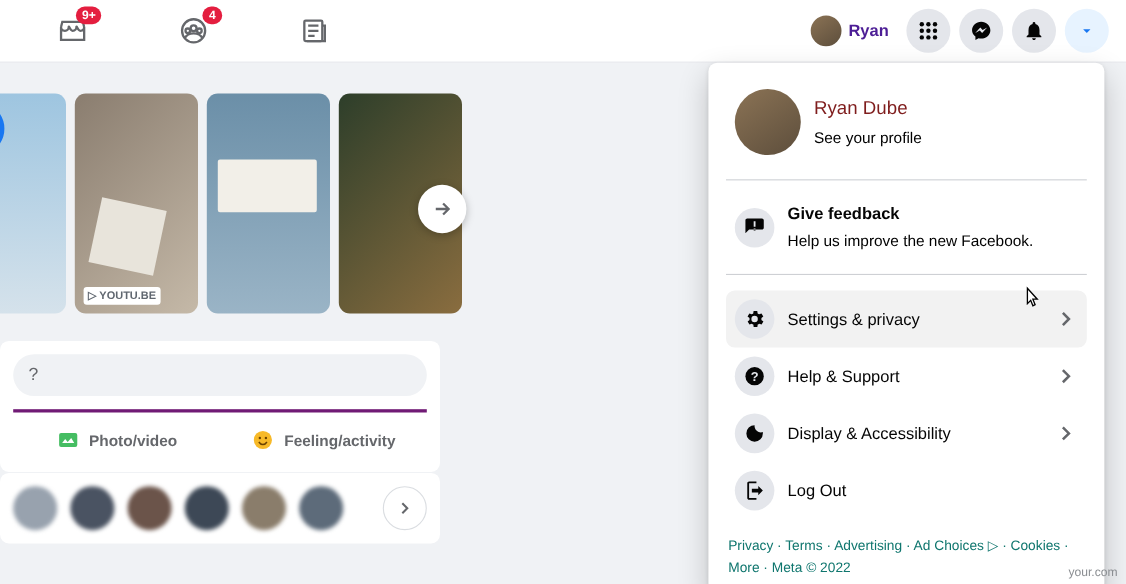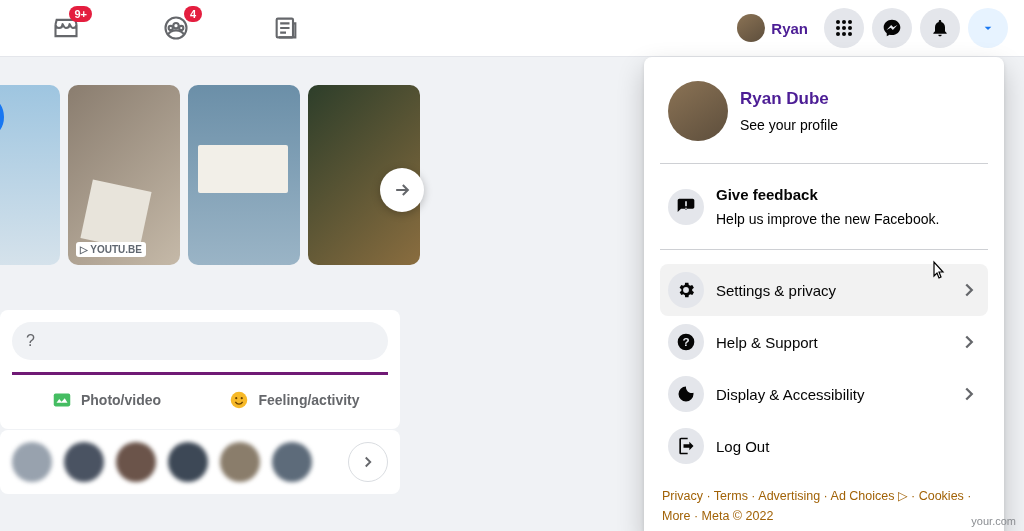--- a/index.html
+++ b/index.html
@@ -8,21 +8,21 @@
 .top-left{display:flex;gap:70px;padding-left:30px}
 .icon-btn{width:40px;height:40px;display:flex;align-items:center;justify-content:center;color:#65676b;position:relative;cursor:pointer}
 .badge{position:absolute;top:-2px;right:-6px;background:#e41e3f;color:#fff;font-size:11px;font-weight:700;padding:2px 5px;border-radius:10px;min-width:18px;text-align:center}
 .top-right{position:absolute;right:16px;display:flex;align-items:center;gap:8px}
 .profile-chip{display:flex;align-items:center;gap:6px;padding:4px 8px;border-radius:18px;cursor:pointer}
 .profile-chip .av{width:28px;height:28px;border-radius:50%;background:linear-gradient(145deg,#8b7355,#5d4e3c)}
 .profile-chip span{font-size:15px;font-weight:600;color:#4c1d95}
 .circ{width:40px;height:40px;border-radius:50%;background:#e4e6eb;display:flex;align-items:center;justify-content:center;cursor:pointer;color:#050505}
 .circ.active{background:#e7f3ff;color:#1877f2}
 .stories{position:absolute;top:85px;left:0;display:flex;gap:8px}
-.story{width:112px;height:180px;border-radius:10px;background:#dbe0e6;overflow:hidden;position:relative}
+.story{width:112px;height:200px;border-radius:10px;background:#dbe0e6;overflow:hidden;position:relative}
 .story.s0{background:linear-gradient(180deg,#9ec5e0,#d5e2eb);margin-left:-52px}
 .story.s0::before{content:"";position:absolute;top:8px;left:8px;width:40px;height:40px;border-radius:50%;background:#1877f2;border:4px solid #1877f2}
 .story.s1{background:linear-gradient(135deg,#8a7d6f,#c5b9a8)}
 .story.s2{background:linear-gradient(180deg,#6b8fa8,#9ab4c6)}
 .story.s3{background:linear-gradient(135deg,#2d3e2a,#8a6d3f)}
 .yt-tag{position:absolute;bottom:8px;left:8px;background:#fff;color:#606770;font-size:10px;font-weight:700;padding:2px 4px;border-radius:3px}
 .story.s1 .shape{position:absolute;top:100px;left:18px;width:60px;height:60px;background:#e8e4db;transform:rotate(12deg)}
 .story.s2 .box{position:absolute;top:60px;left:10px;width:90px;height:48px;background:#f2efe8;border-radius:2px}
 .stories-next{position:absolute;top:168px;left:380px;width:44px;height:44px;border-radius:50%;background:#fff;display:flex;align-items:center;justify-content:center;box-shadow:0 2px 8px rgba(0,0,0,.25);cursor:pointer;color:#65676b}
 .composer{position:absolute;top:310px;left:0;width:400px;background:#fff;border-radius:8px;padding:12px}
@@ -30,27 +30,27 @@
 .composer-actions{display:flex;margin-top:12px;border-top:3px solid #701a75;padding-top:8px}
 .composer-actions .act{flex:1;display:flex;align-items:center;gap:8px;justify-content:center;color:#65676b;font-weight:600;font-size:14px;padding:6px;cursor:pointer}
 .posts{position:absolute;top:430px;left:0;width:400px;background:#fff;border-radius:8px;padding:12px;display:flex;align-items:center;gap:12px}
 .blur-av{width:40px;height:40px;border-radius:50%;background:#98a2ae;filter:blur(2px)}
 .posts-next{margin-left:auto;width:40px;height:40px;border-radius:50%;border:1px solid #dadde1;display:flex;align-items:center;justify-content:center;cursor:pointer;color:#65676b}
 .menu{position:absolute;top:57px;right:20px;width:360px;background:#fff;border-radius:8px;box-shadow:0 12px 28px rgba(0,0,0,.2),0 2px 4px rgba(0,0,0,.1);padding:8px}
 .menu-section{padding:8px}
 .menu .row{display:flex;align-items:center;gap:12px;padding:8px;border-radius:8px;cursor:pointer;position:relative}
 .menu .row.highlight{background:#f2f2f2}
 .menu .avatar-lg{width:60px;height:60px;border-radius:50%;background:linear-gradient(145deg,#8b7355,#5d4e3c);flex-shrink:0}
-.menu .title{font-size:17px;font-weight:700;color:#4c1d95}
+.menu .title{font-size:17px;font-weight:400;color:#7f1d1d}
 .menu .sub{font-size:14px;color:#000000;margin-top:8px}
 .menu hr{border:none;border-top:1px solid #ced0d4;margin:6px 8px}
 .menu .icon-circ{width:36px;height:36px;border-radius:50%;background:#e4e6eb;display:flex;align-items:center;justify-content:center;flex-shrink:0;color:#050505}
 .menu .lbl{font-size:15px;font-weight:500;color:#050505}
 .menu .chev{margin-left:auto;color:#65676b}
-.menu .footer{padding:6px 10px 4px;font-size:12.5px;color:#a16207;line-height:1.6}
+.menu .footer{padding:6px 10px 4px;font-size:12.5px;color:#0f766e;line-height:1.6}
 .menu .footer span{cursor:pointer}
 .cursor{position:absolute;top:260px;right:76px;font-size:18px;color:#000;pointer-events:none;z-index:5}
 .watermark{position:absolute;bottom:4px;right:8px;font-size:11px;color:#8a8d91}
 .peek{position:absolute;top:485px;right:240px;display:flex;align-items:center;gap:8px;z-index:-1}
 .peek .pa{width:34px;height:34px;border-radius:50%;background:linear-gradient(135deg,#7a8c6d,#b8a589)}
 .peek span{font-size:14px;font-weight:600;color:#050505}
 svg{display:block}
 </style>
 </head>
 <body>

